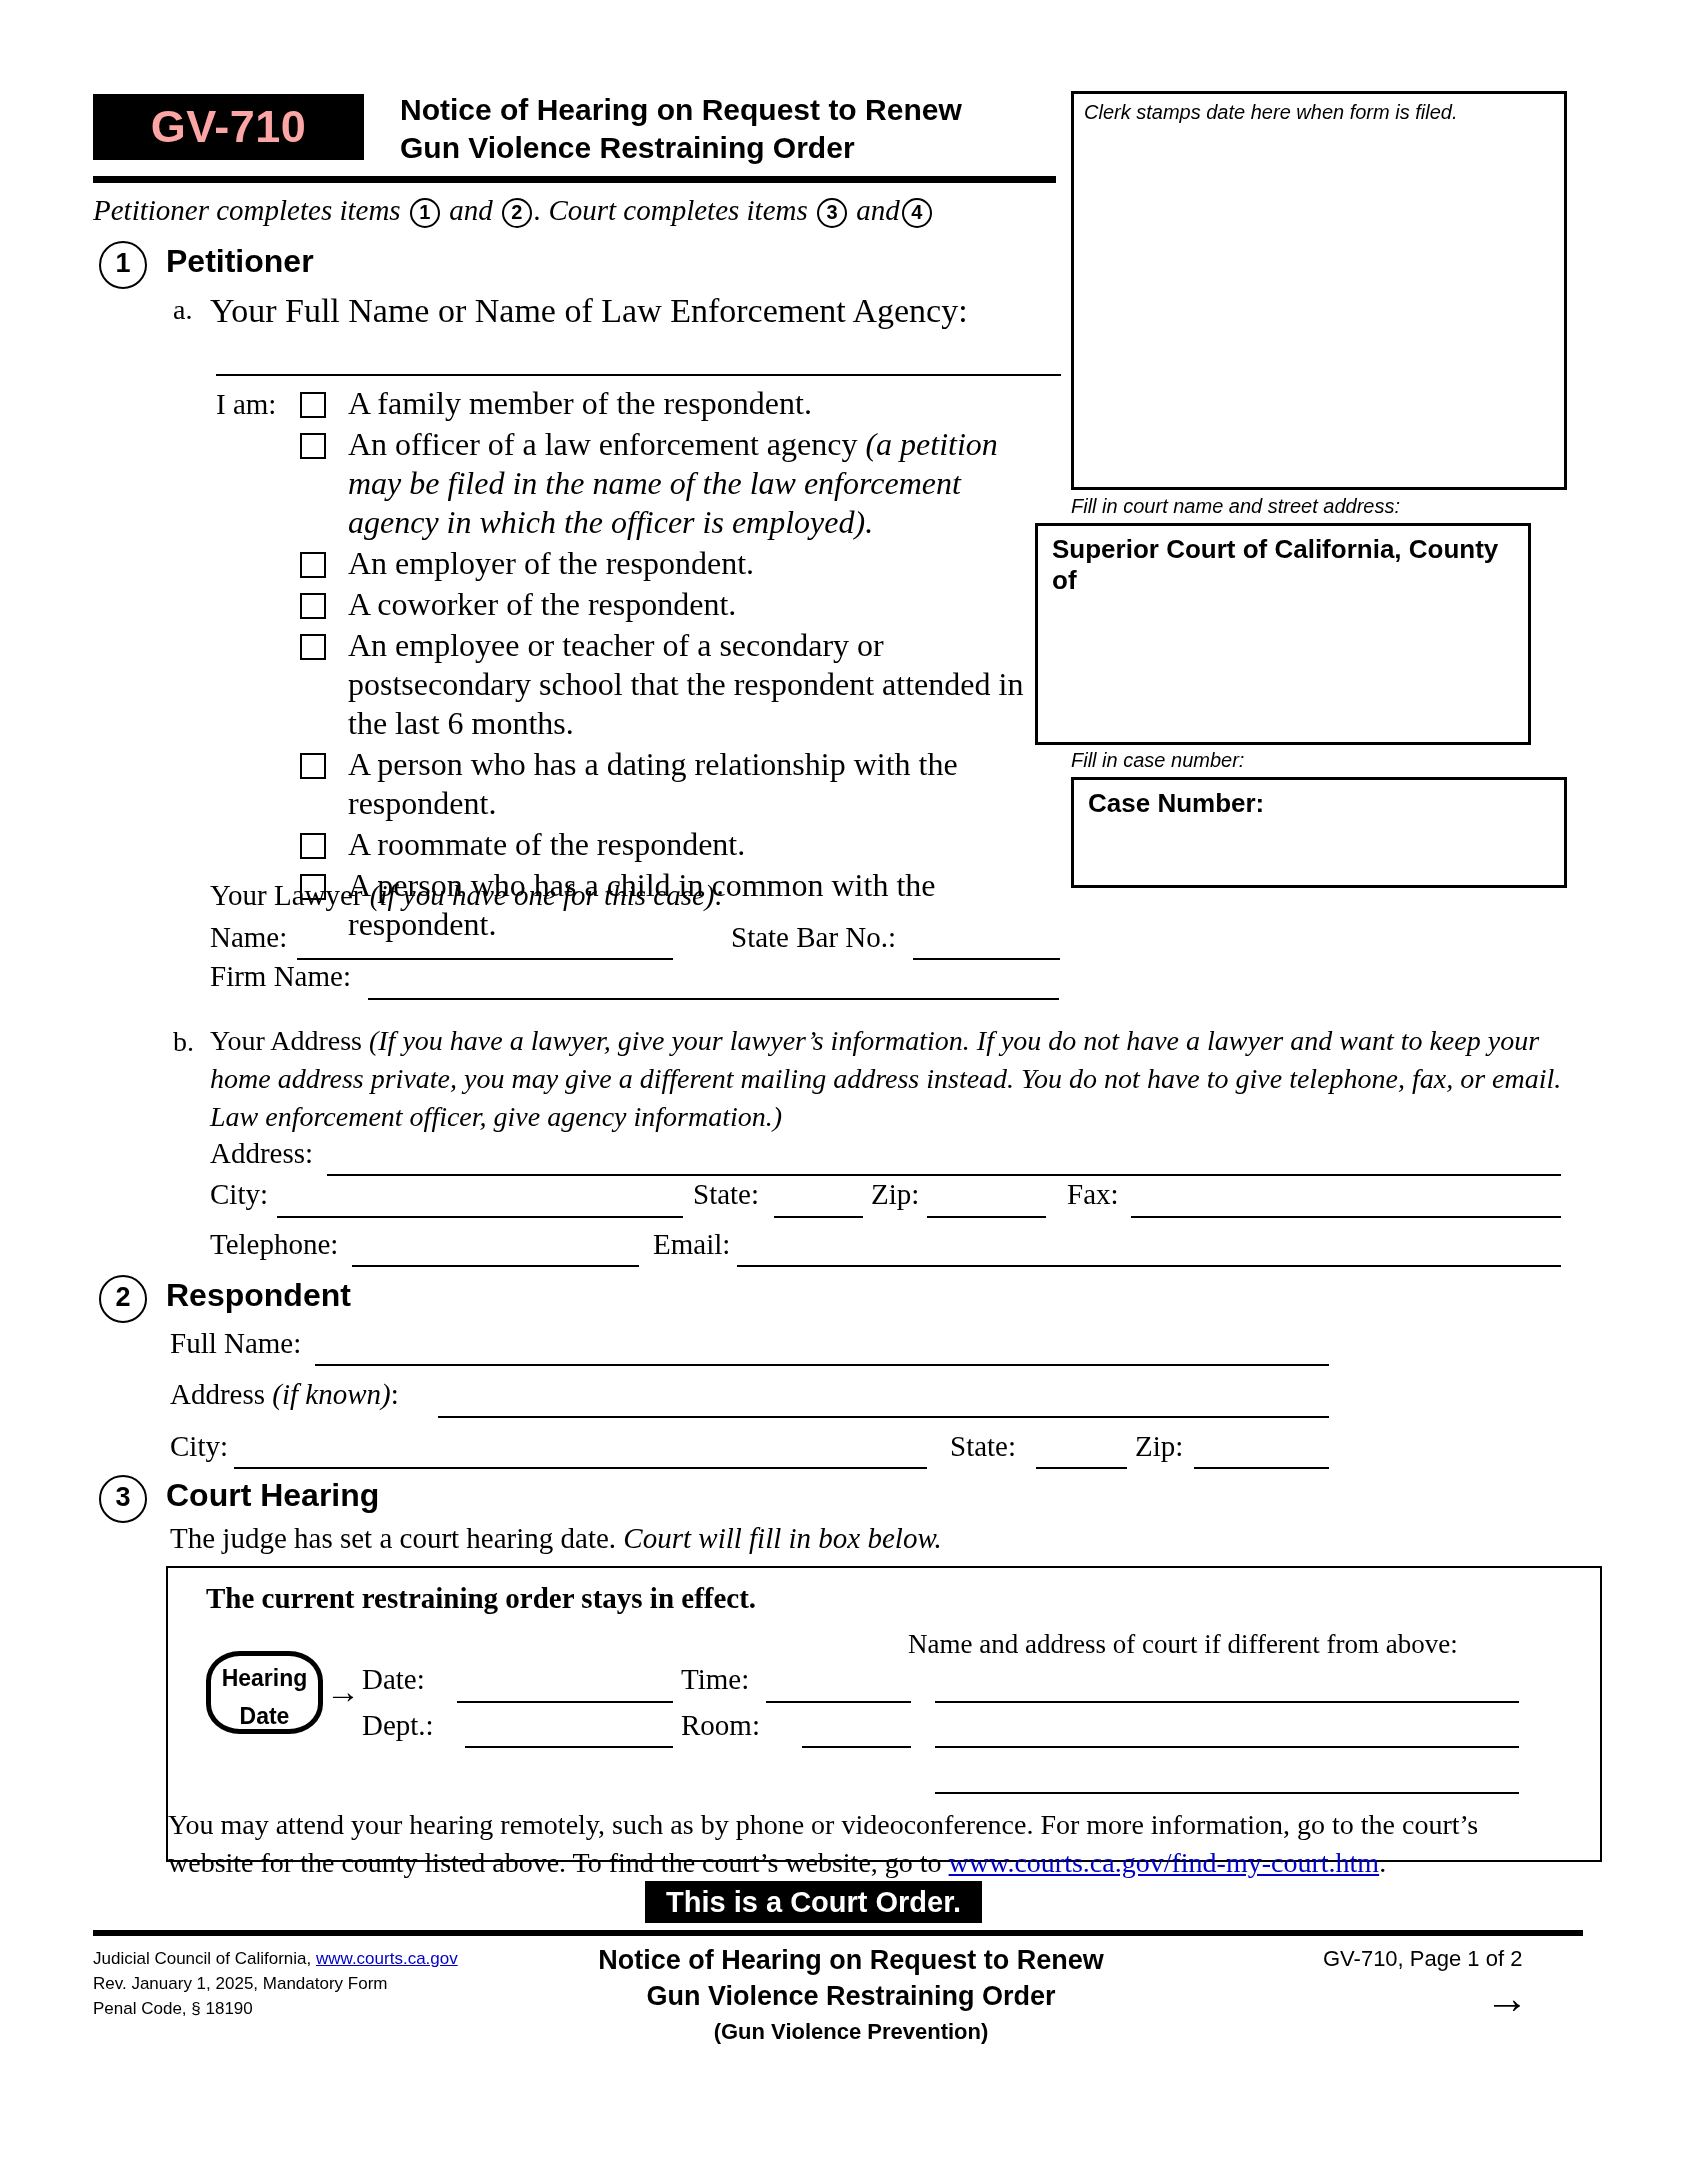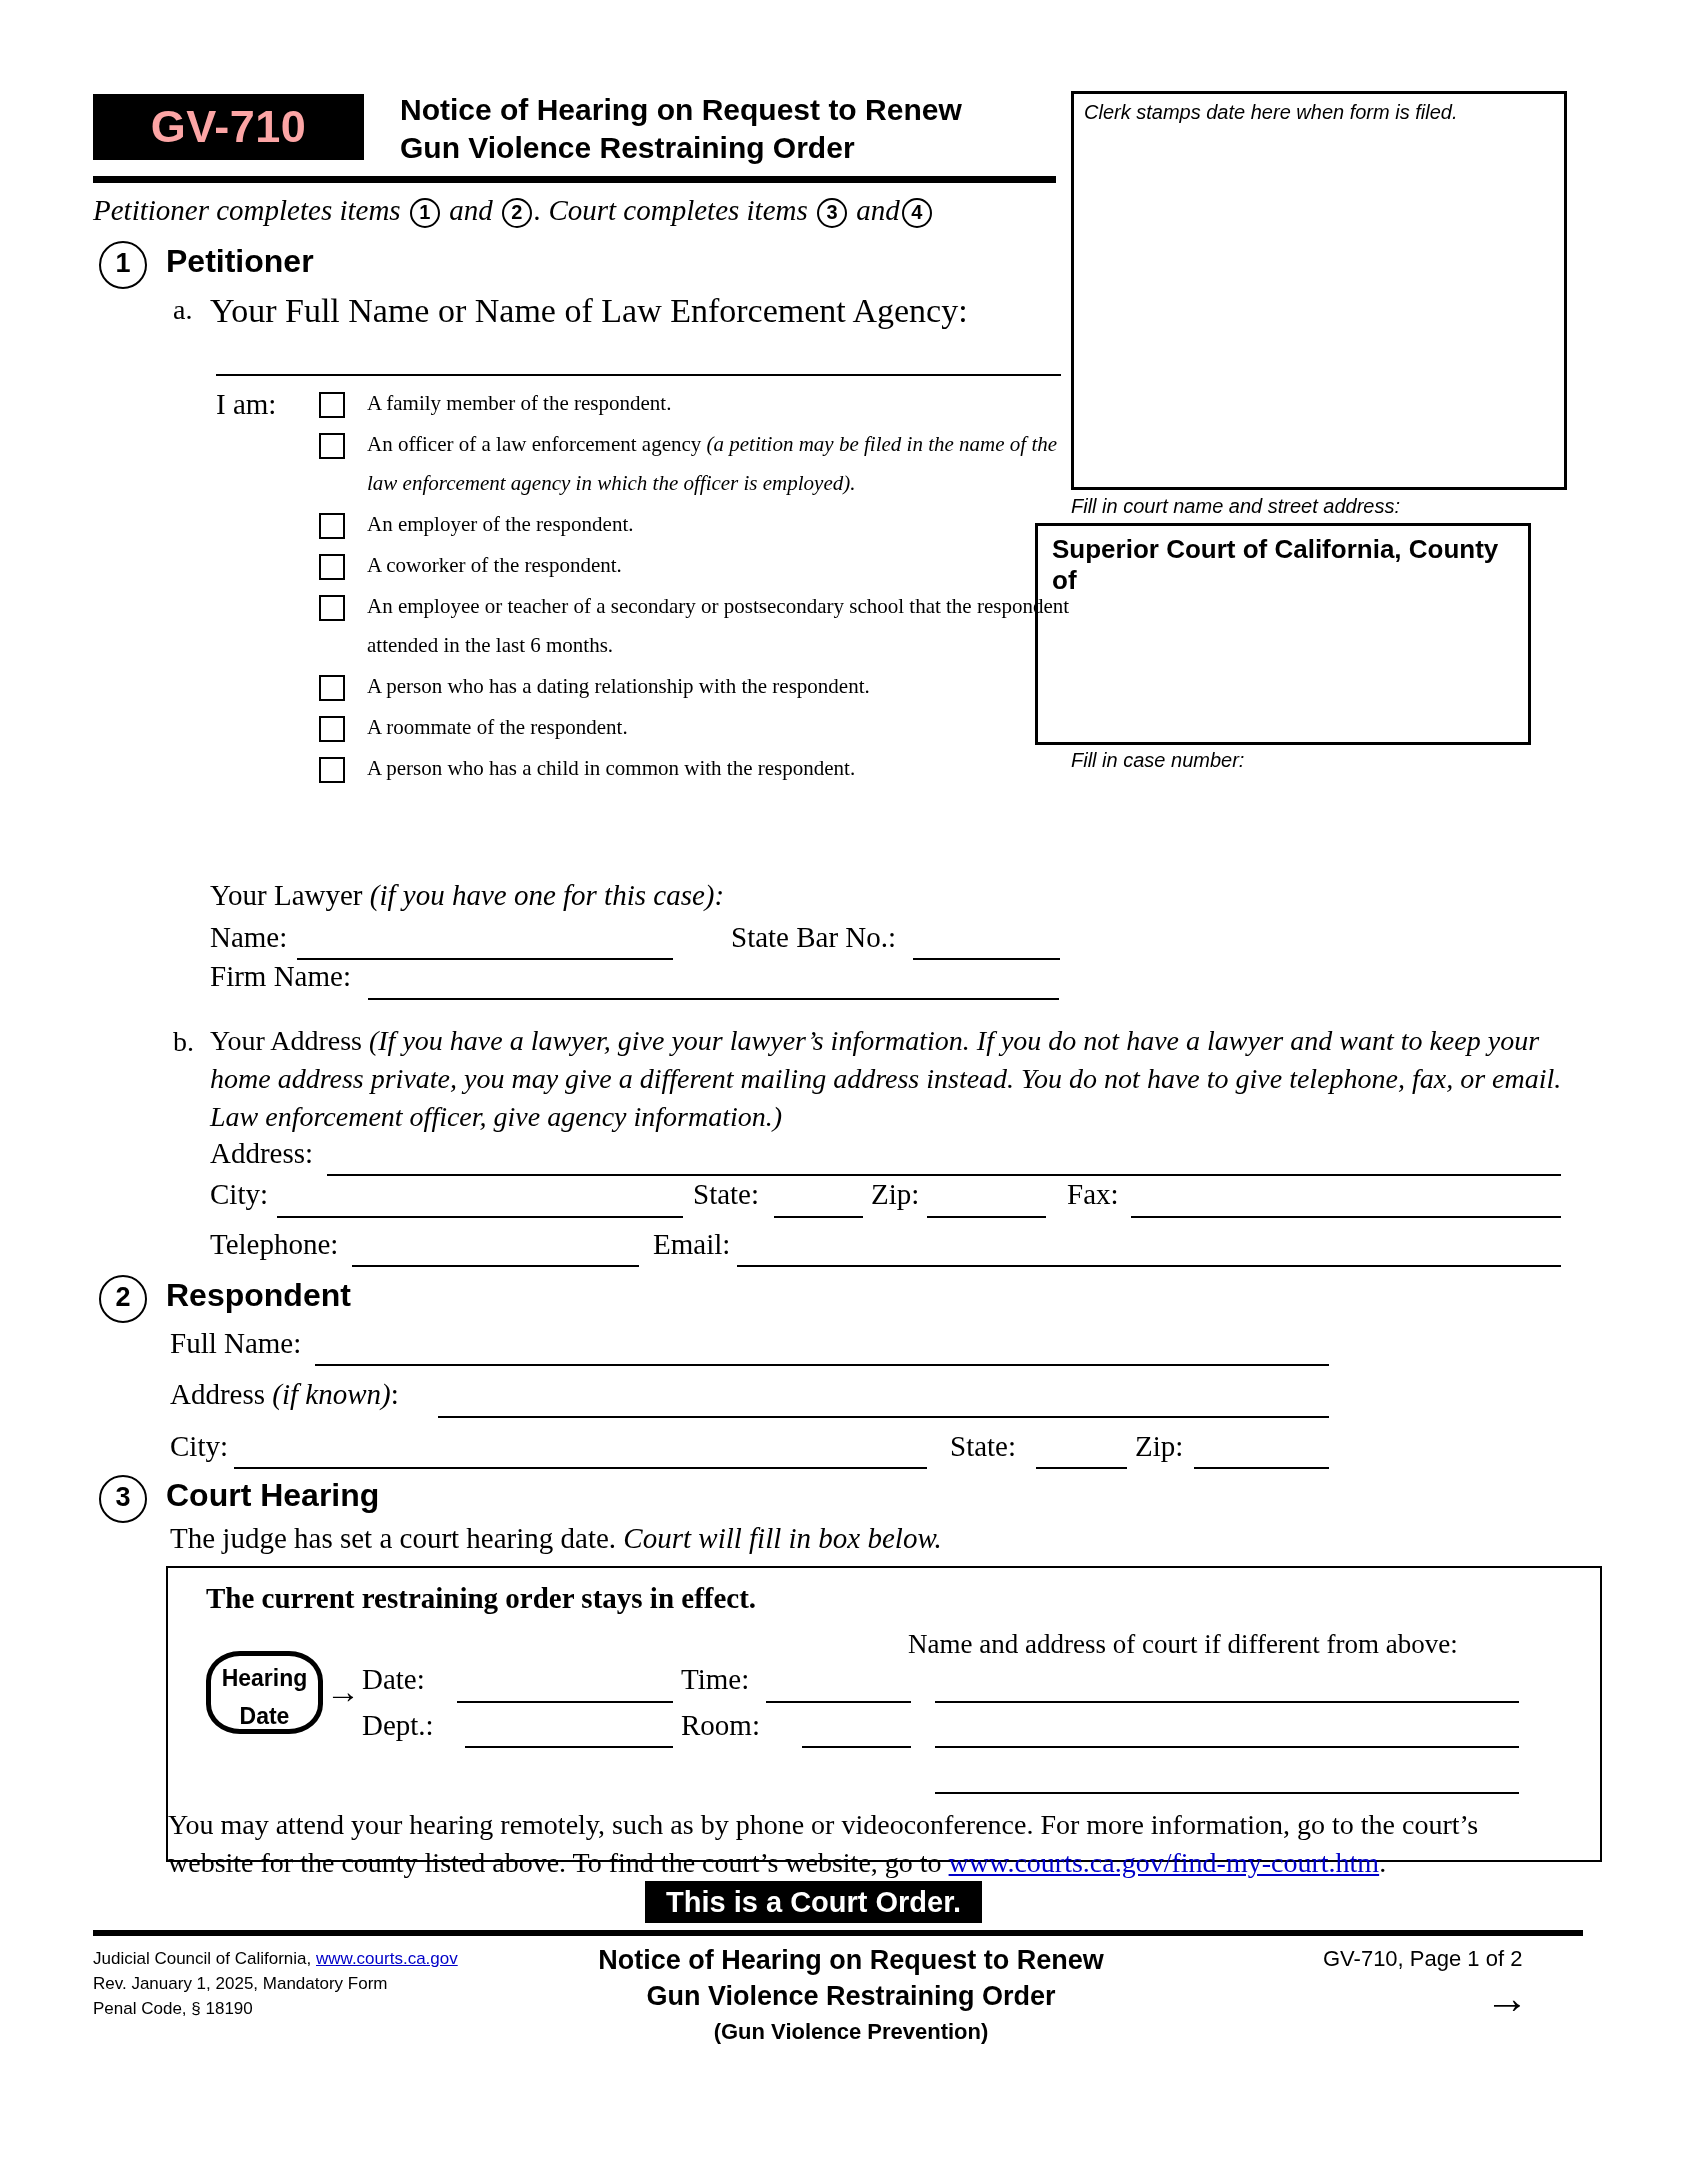--- a/index.html
+++ b/index.html
@@ -113,32 +113,35 @@
   </div>
 
   <div class="abs rlabel" style="left:1071px;top:495px;">Fill in court name and street address:</div>
 
   <div class="abs rbox" style="left:1035px;top:523px;width:490px;height:216px;">
     <div class="abs rtitle" style="left:14px;top:8px;">Superior Court of California, County of</div>
   </div>
 
   <div class="abs rlabel" style="left:1071px;top:749px;">Fill in case number:</div>
 
+  <div class="abs rbox" style="left:1071px;top:777px;width:490px;height:105px;">
+    <div class="abs rtitle" style="left:14px;top:8px;">Case Number:</div>
+  </div>
 
   <div class="abs secnum" style="left:99px;top:241px;">1</div>
   <div class="abs sechead" style="left:166px;top:243px;">Petitioner</div>
 
   <div class="abs serif" style="left:173px;top:294px;font-size:28px;">a.</div>
   <div class="abs serif" style="left:210px;top:292px;font-size:34px;">Your Full Name or Name of Law Enforcement Agency:</div>
 
   <div class="abs fline" style="left:216px;top:374px;width:845px;"></div>
 
   <div class="abs serif" style="left:216px;top:388px;font-size:29px;">I am:</div>
 
-  <div class="abs" style="left:319px;top:384px;width:752px;font-size:21px;line-height:39px;">
+  <div class="abs" style="left:300px;top:384px;width:752px;font-size:32px;line-height:39px;">
     <div style="position:relative;padding-left:48px;margin-bottom:2px;">
       <span class="cb abs" style="left:0;top:8px;"></span>
       <span>A family member of the respondent.</span>
     </div>
     <div style="position:relative;padding-left:48px;margin-bottom:2px;">
       <span class="cb abs" style="left:0;top:8px;"></span>
       <span>An officer of a law enforcement agency </span><span class="ital">(a petition may be filed in the name of the law enforcement agency in which the officer is employed).</span>
     </div>
     <div style="position:relative;padding-left:48px;margin-bottom:2px;">
       <span class="cb abs" style="left:0;top:8px;"></span>

